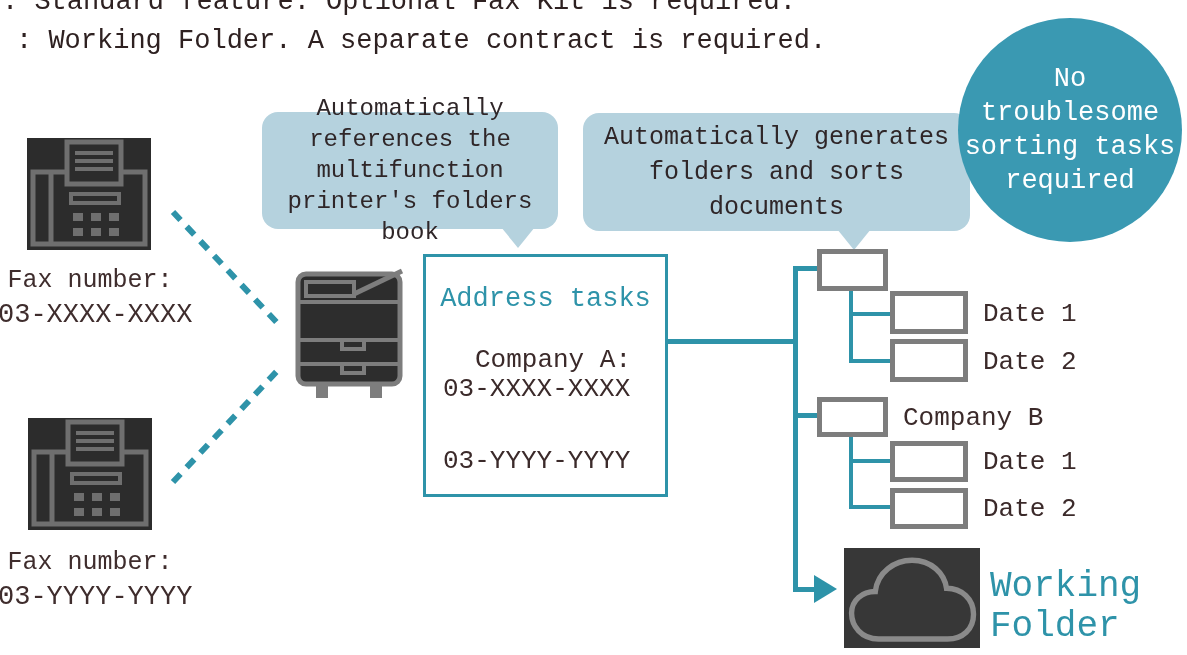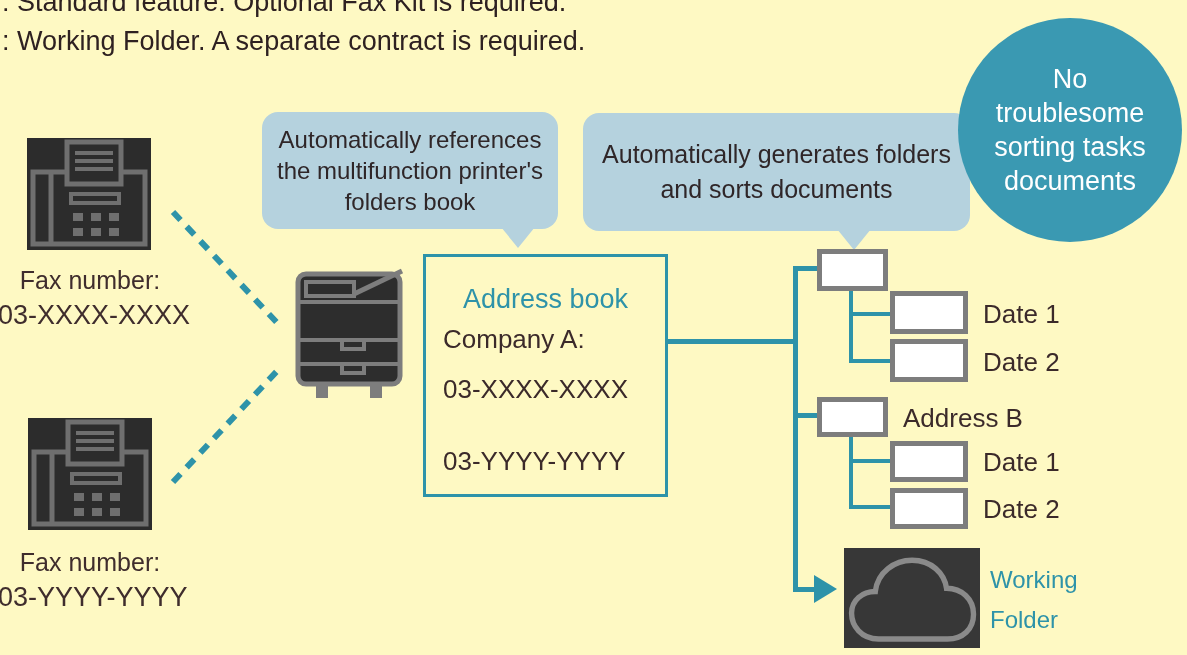--- a/index.html
+++ b/index.html
@@ -1,22 +1,22 @@
 <!DOCTYPE html>
 <html><head>
 <meta charset="utf-8">
 <style>
   html,body{margin:0;padding:0;background:#000;}
-  .canvas{position:relative;width:1187px;height:655px;background:#fef9c3;overflow:hidden;
-          font-family:Liberation Sans, sans-serif;}
+  .canvas{position:relative;width:1187px;height:655px;background:#ffffff;overflow:hidden;
+          font-family:Liberation Mono, monospace;}
 
   
   .note{position:absolute;color:#2e2121;font-size:27px;white-space:nowrap;}
   #note1{left:2px;top:-13px;}
-  #note2{left:2px;top:26px;}
+  #note2{left:16px;top:26px;}
 
   
   .fax-wrap{position:absolute;width:124px;height:112px;background:#2c2c2c;}
   #fax1{left:27px;top:138px;}
   #fax2{left:28px;top:418px;}
   .fax-label{position:absolute;color:#3f2d2d;font-size:25px;width:180px;text-align:center;white-space:nowrap;}
   #fax1-label{left:0px;top:266px;}
   #fax1-number{left:-2px;top:300px;font-size:27px;}
   #fax2-label{left:0px;top:548px;}
   #fax2-number{left:-2px;top:582px;font-size:27px;}
@@ -35,21 +35,21 @@
 
   
   .badge{position:absolute;left:958px;top:18px;width:224px;height:224px;border-radius:50%;
          background:#3a99b2;color:#ffffff;display:flex;flex-direction:column;align-items:center;
          justify-content:center;font-size:27px;line-height:1.26;text-align:center;}
 
   
   .abook{position:absolute;left:423px;top:254px;width:245px;height:243px;border:3px solid #2e93a9;box-sizing:border-box;}
   .abook-title{position:absolute;top:27px;width:100%;text-align:center;color:#2e93a9;font-size:27px;}
   .abook-entry{position:absolute;left:17px;font-size:26px;color:#3b2a2a;white-space:nowrap;}
-  #ab-e0{top:67px;} #ab-e1{top:117px;} #ab-e2{top:154px;} #ab-e3{top:189px;}
+  #ab-e0{top:88px;margin-left:32px;} #ab-e1{top:117px;} #ab-e2{top:154px;} #ab-e3{top:189px;}
 
   
   .tl{position:absolute;background:#2e93a9;}
   #ln-ab-right{left:665px;top:339px;width:130px;height:5px;}
   #ln-trunk{left:793px;top:266px;width:5px;height:326px;}
   #ln-branch-a{left:798px;top:266px;width:19px;height:5px;}
   #ln-branch-b{left:798px;top:413px;width:20px;height:5px;}
   #ln-bottom{left:798px;top:587px;width:18px;height:5px;}
   #arrow-head{position:absolute;left:814px;top:575px;width:0;height:0;
               border-top:14px solid transparent;border-bottom:14px solid transparent;border-left:23px solid #2e93a9;}
@@ -73,21 +73,21 @@
   .flabel{position:absolute;color:#3b2a2a;font-size:26px;white-space:nowrap;}
   #lbl-company-a{left:903px;top:256px;}
   #lbl-a1{left:983px;top:299px;}
   #lbl-a2{left:983px;top:347px;}
   #lbl-company-b{left:903px;top:403px;}
   #lbl-b1{left:983px;top:447px;}
   #lbl-b2{left:983px;top:494px;}
 
   
   #cloud-box{position:absolute;left:844px;top:548px;width:136px;height:100px;background:#373737;}
-  .cloud-label{position:absolute;left:990px;color:#2e93a9;font-size:24px;white-space:nowrap;}
+  .cloud-label{position:absolute;left:990px;color:#2e93a9;font-size:36px;white-space:nowrap;}
   #cloud-l0{top:566px;} #cloud-l1{top:606px;}
 
   #dash-overlay{position:absolute;left:0;top:0;pointer-events:none;}
 </style>
 </head>
 <body>
 
 <div class="canvas">
 
   <div class="note" id="note1">: Standard feature. Optional Fax Kit is required.</div>
@@ -155,25 +155,25 @@
 
   <div class="bubble" id="bubble1">Automatically references the multifunction printer's folders book</div>
   <div class="tail" id="tail1"></div>
   <div class="bubble" id="bubble2">Automatically generates folders and sorts documents</div>
   <div class="tail" id="tail2"></div>
 
   <div class="badge">
     <div>No</div>
     <div>troublesome</div>
     <div>sorting tasks</div>
-    <div>documents</div>
+    <div>required</div>
   </div>
 
   <div class="abook">
-    <div class="abook-title">Address book</div>
+    <div class="abook-title">Address tasks</div>
     <div class="abook-entry" id="ab-e0">Company A:</div>
     <div class="abook-entry" id="ab-e1">03-XXXX-XXXX</div>
     <div class="abook-entry" id="ab-e3">03-YYYY-YYYY</div>
   </div>
 
   <div class="tl" id="ln-ab-right"></div>
   <div class="tl" id="ln-trunk"></div>
   <div class="tl" id="ln-branch-a"></div>
   <div class="tl" id="ln-branch-b"></div>
   <div class="tl" id="ln-bottom"></div>
@@ -187,21 +187,21 @@
 
   <div class="fbox" id="box-a"></div>
   <div class="fbox" id="box-a1"></div>
   <div class="fbox" id="box-a2"></div>
   <div class="fbox" id="box-b"></div>
   <div class="fbox" id="box-b1"></div>
   <div class="fbox" id="box-b2"></div>
 
   <div class="flabel" id="lbl-a1">Date 1</div>
   <div class="flabel" id="lbl-a2">Date 2</div>
-  <div class="flabel" id="lbl-company-b">Address B</div>
+  <div class="flabel" id="lbl-company-b">Company B</div>
   <div class="flabel" id="lbl-b1">Date 1</div>
   <div class="flabel" id="lbl-b2">Date 2</div>
 
   <div id="cloud-box">
     <svg width="136" height="100" viewBox="0 0 126 92">
       <path d="M 32 84 C 16 84 7 72 7 60 C 7 48 17 40 29 40 C 31 22 47 11 63 11 C 81 11 93 23 95 37 C 109 37 120 47 120 61 C 120 75 110 84 96 84 Z" fill="#373737" stroke="#8a8a8a" stroke-width="5"></path>
     </svg>
   </div>
   <div class="cloud-label" id="cloud-l0">Working</div>
   <div class="cloud-label" id="cloud-l1">Folder</div>

